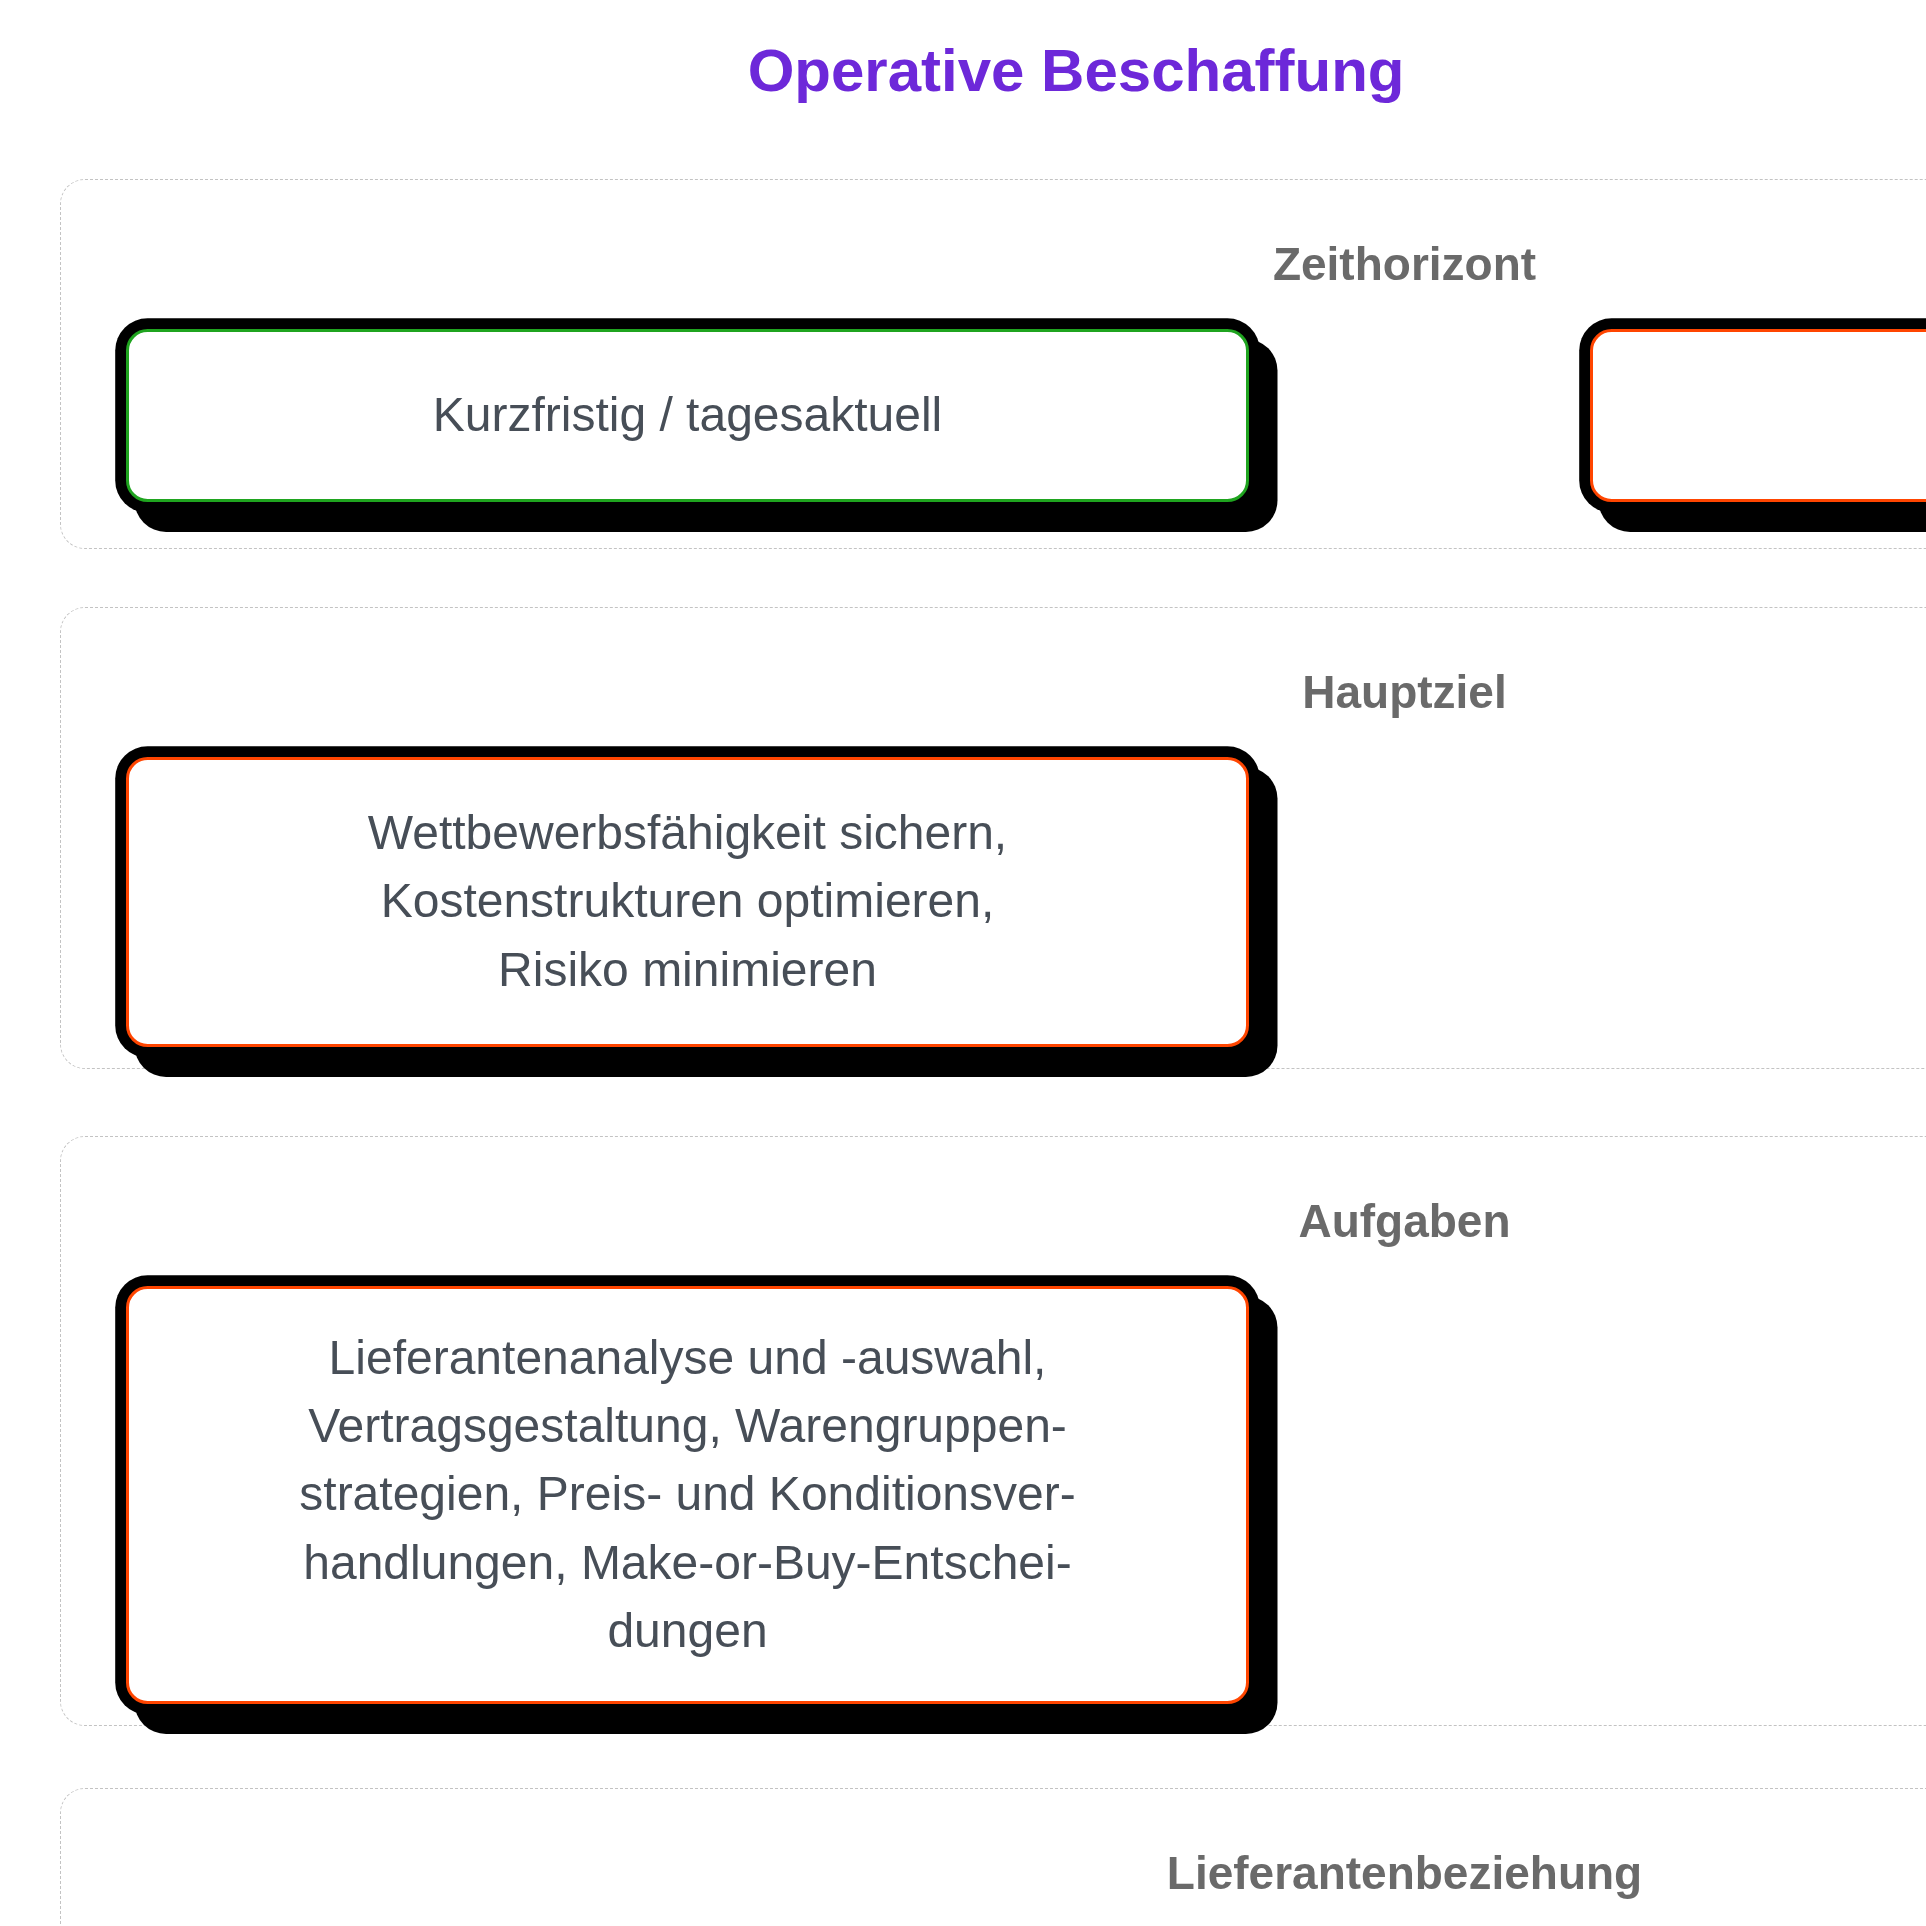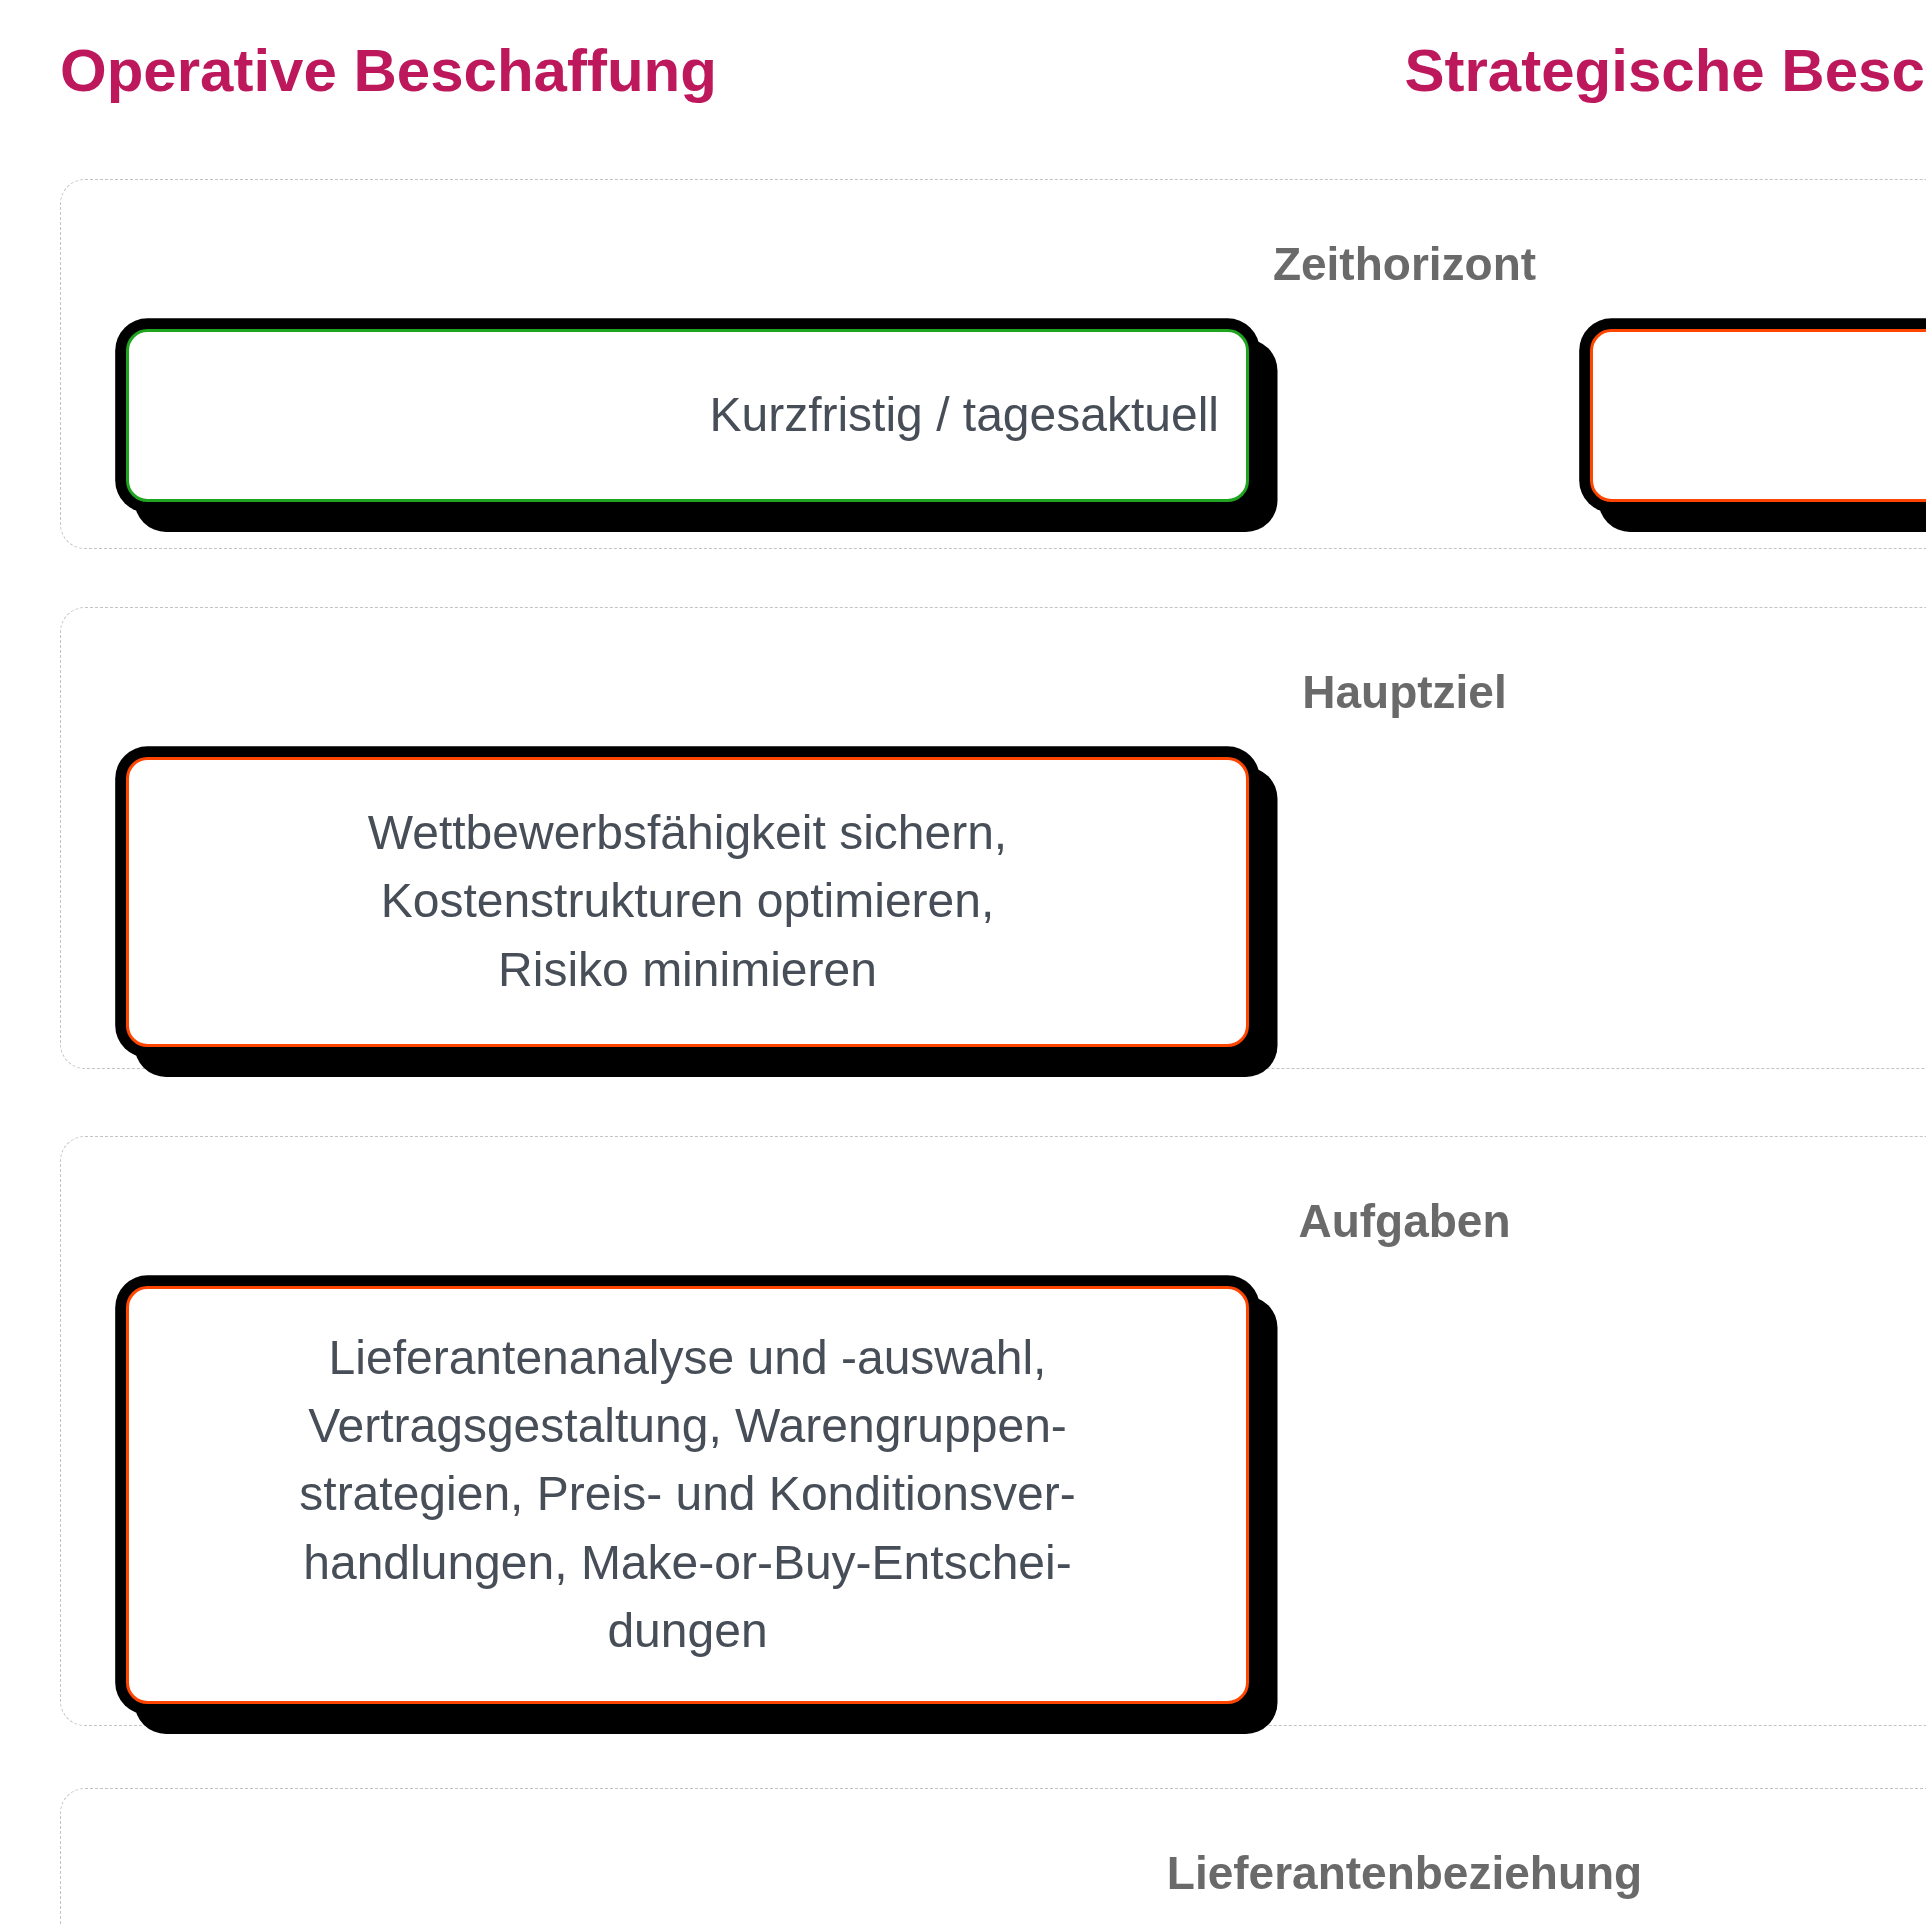--- a/index.html
+++ b/index.html
@@ -17,24 +17,24 @@
     padding:35px 60px 0 60px;
     font-family:"Liberation Sans", sans-serif;
     overflow:hidden;
   }
   .titles{
     display:flex;
     margin-bottom:72px;
   }
   .col-title{
     flex:1;
-    text-align:left;
+    text-align:right;
     font-size:60px;
     font-weight:700;
-    color:#be185d;
+    color:#6d28d9;
     line-height:1.2;
   }
   .panel{
     border:1.9px dashed var(--dash);
     border-radius:25px;
     padding:56px 0 0 0;
     width:100%;
   }
   .panel-title{
     text-align:center;
@@ -65,21 +65,21 @@
     font-size:48px;
     line-height:1.42;
     color:var(--card-text);
     text-align:center;
     white-space:pre-line;
   }
   .s1{height:370px;margin-bottom:58px;}
   .s2{height:462px;margin-bottom:67px;}
   .s3{height:590px;margin-bottom:62px;}
   .s4{height:418px;}
-  .s1 .card{height:173px;justify-content:flex-end;}
+  .s1 .card{height:173px;}
   .s2 .card{height:290px;}
   .s3 .card{height:418px;}
 </style>
 </head>
 <body>
 
 <header class="titles">
   <div class="col-title">Operative Beschaffung</div>
   <div class="col-title">Strategische Beschaffung</div>
 </header>

